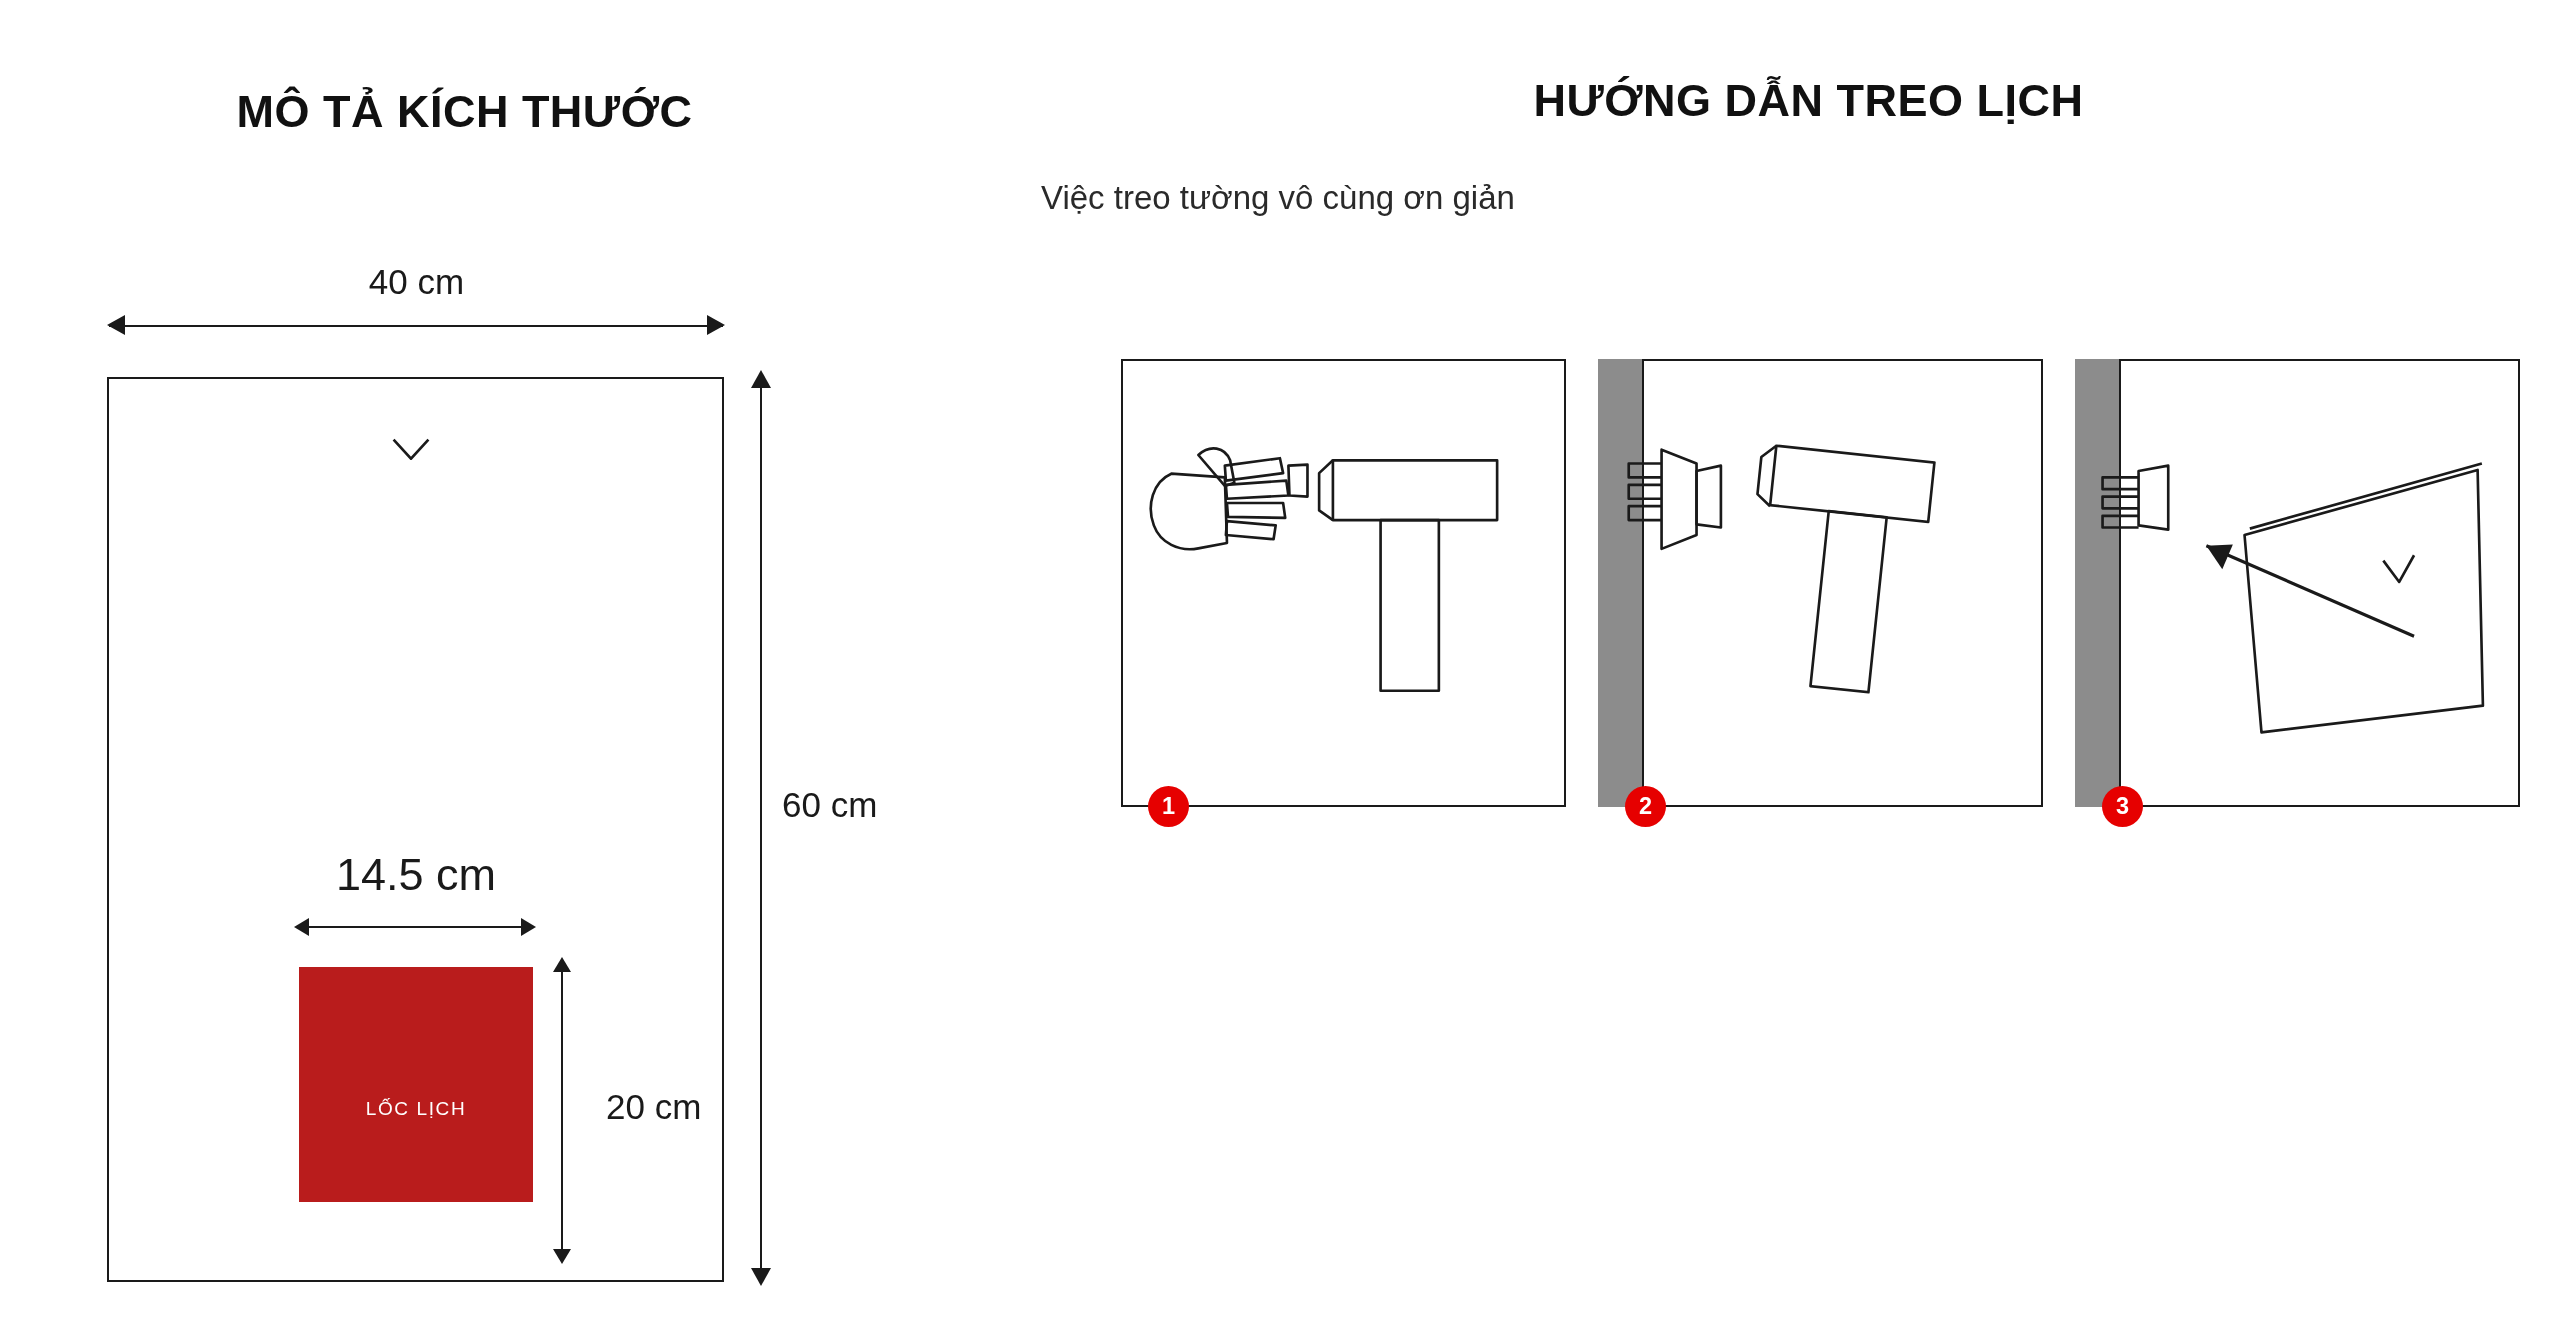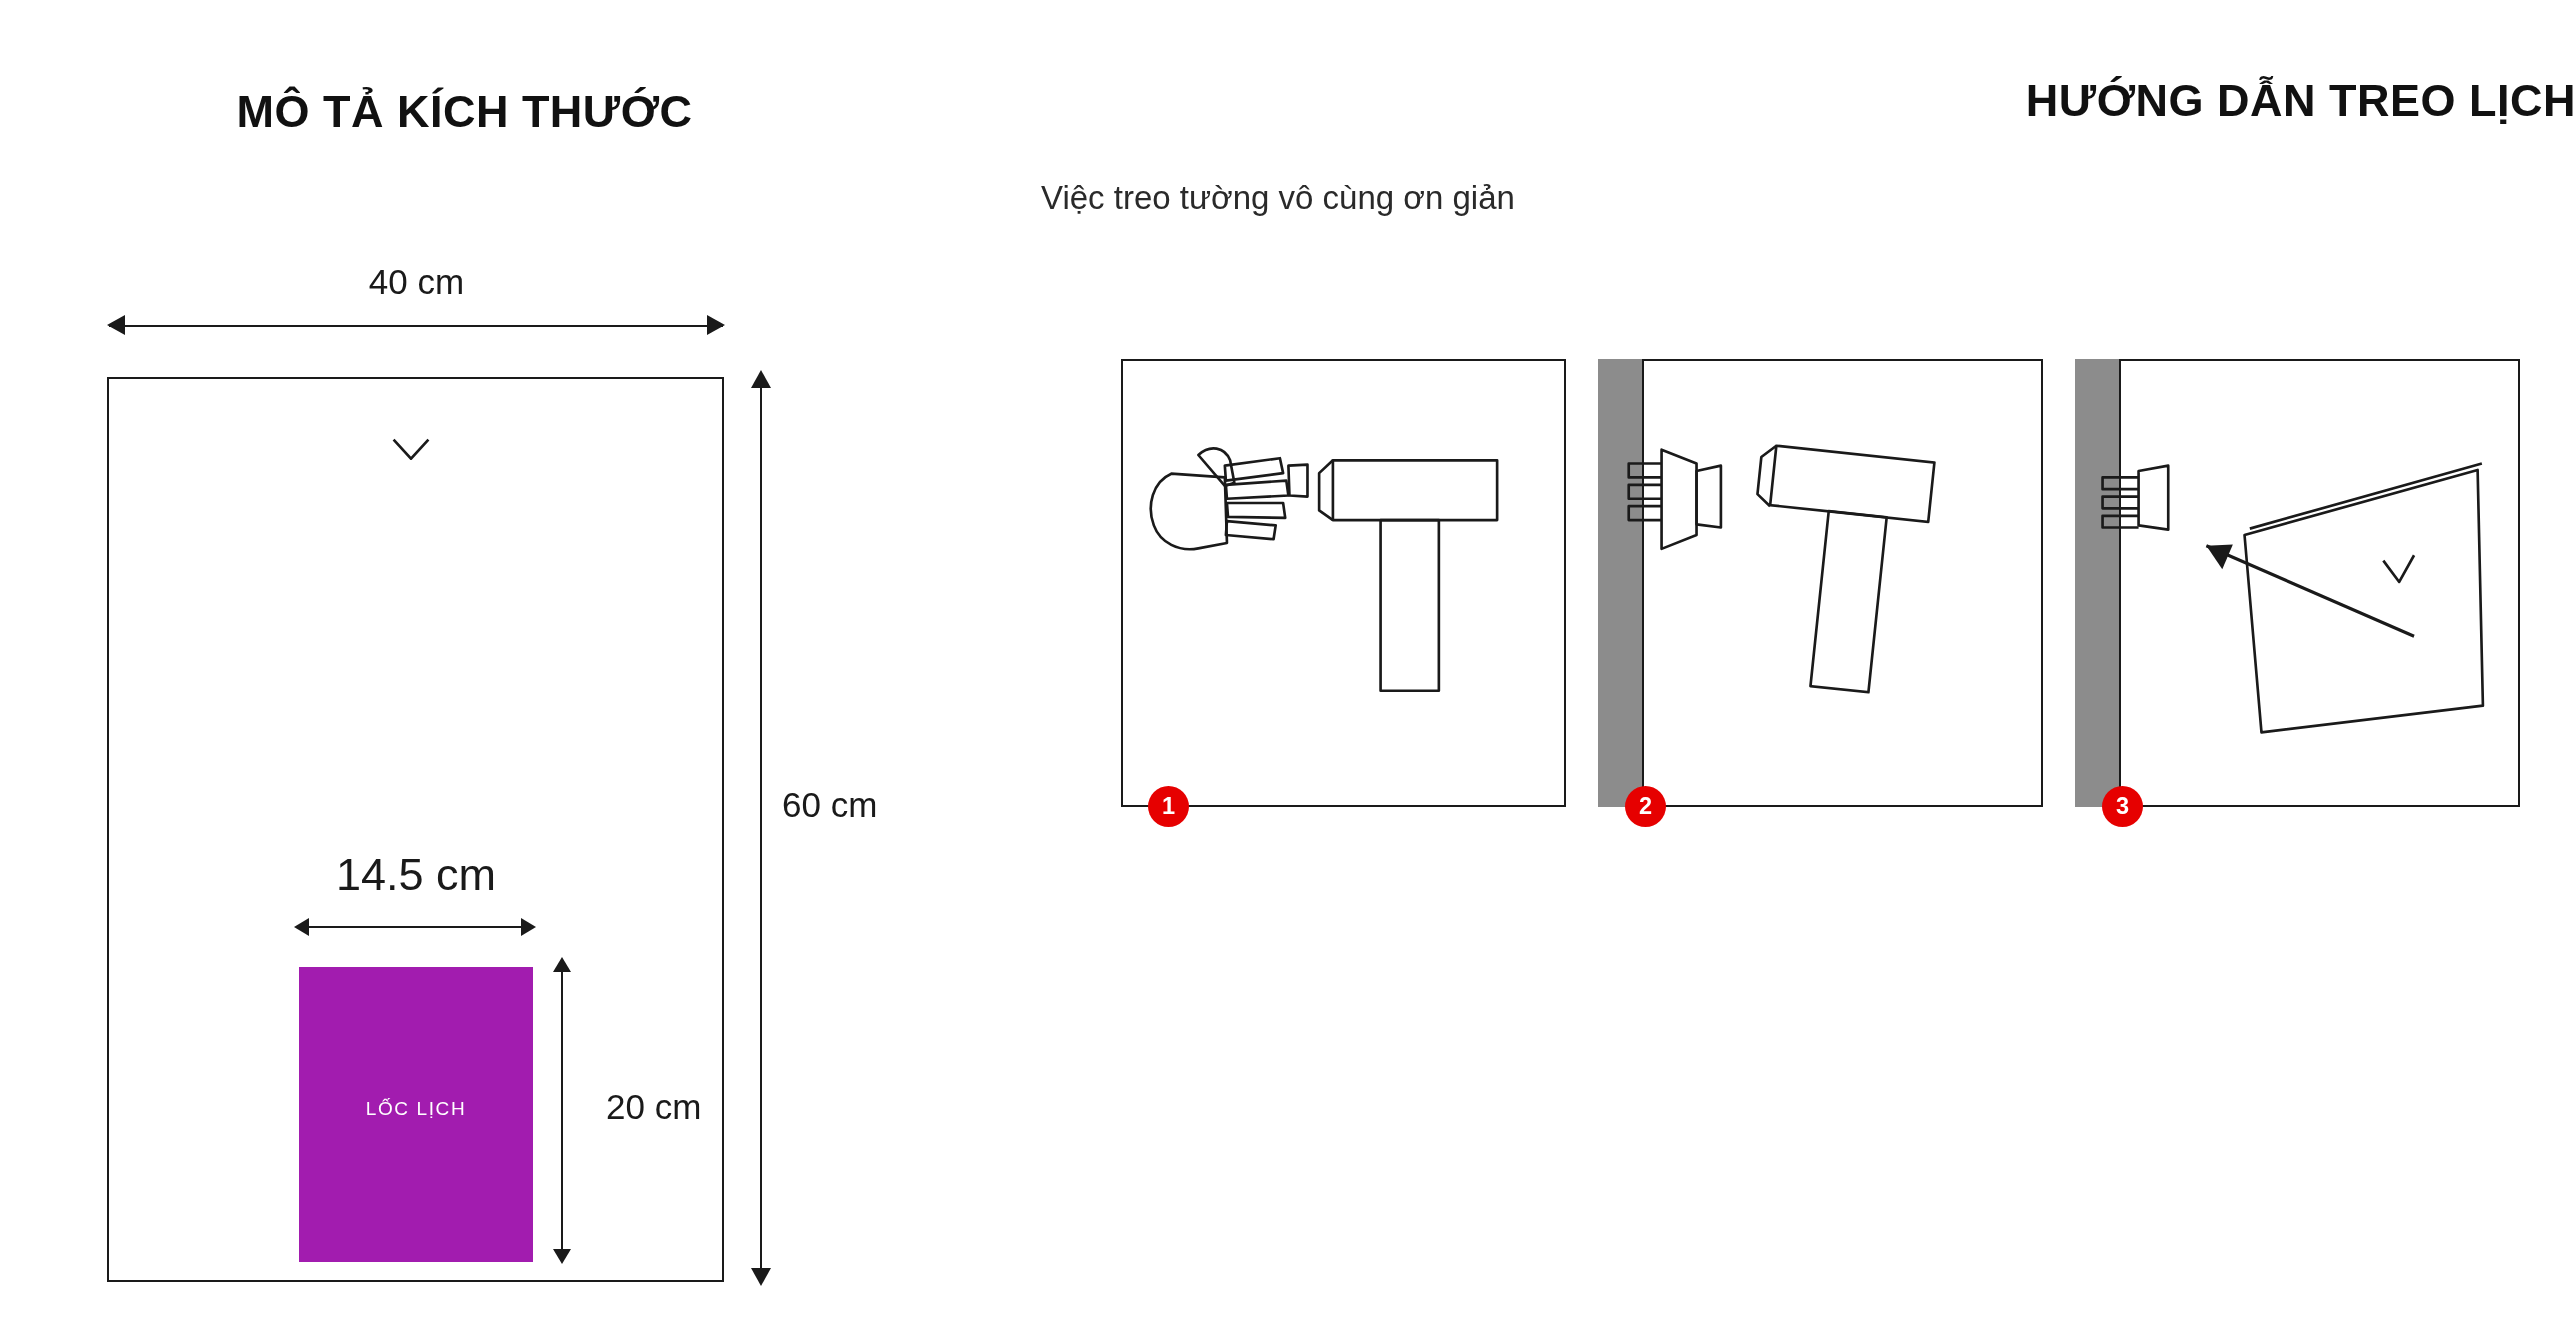--- a/index.html
+++ b/index.html
@@ -134,22 +134,22 @@
     color: #1a1a1a;
     white-space: nowrap;
   }
 
   
   .block {
     position: absolute;
     left: 299px;
     top: 956px;
     width: 234px;
-    height: 295px;
-    background: #a21caf;
+    height: 235px;
+    background: #b91c1c;
   }
   .block-label {
     position: absolute;
     left: 0;
     top: 131px;
     width: 234px;
     text-align: center;
     font-size: 19px;
     letter-spacing: 1.6px;
     color: #ffffff;
@@ -235,21 +235,21 @@
     left: 1041px;
     top: 0;
     width: 1535px;
     height: 1343px;
   }
   .right-title {
     position: absolute;
     left: 0;
     top: 75px;
     width: 1535px;
-    text-align: right;
+    text-align: center;
     font-size: 45px;
     font-weight: bold;
     letter-spacing: 0.5px;
     color: #111111;
   }
   .right-sub {
     position: absolute;
     left: 0;
     top: 176px;
     width: 1535px;

